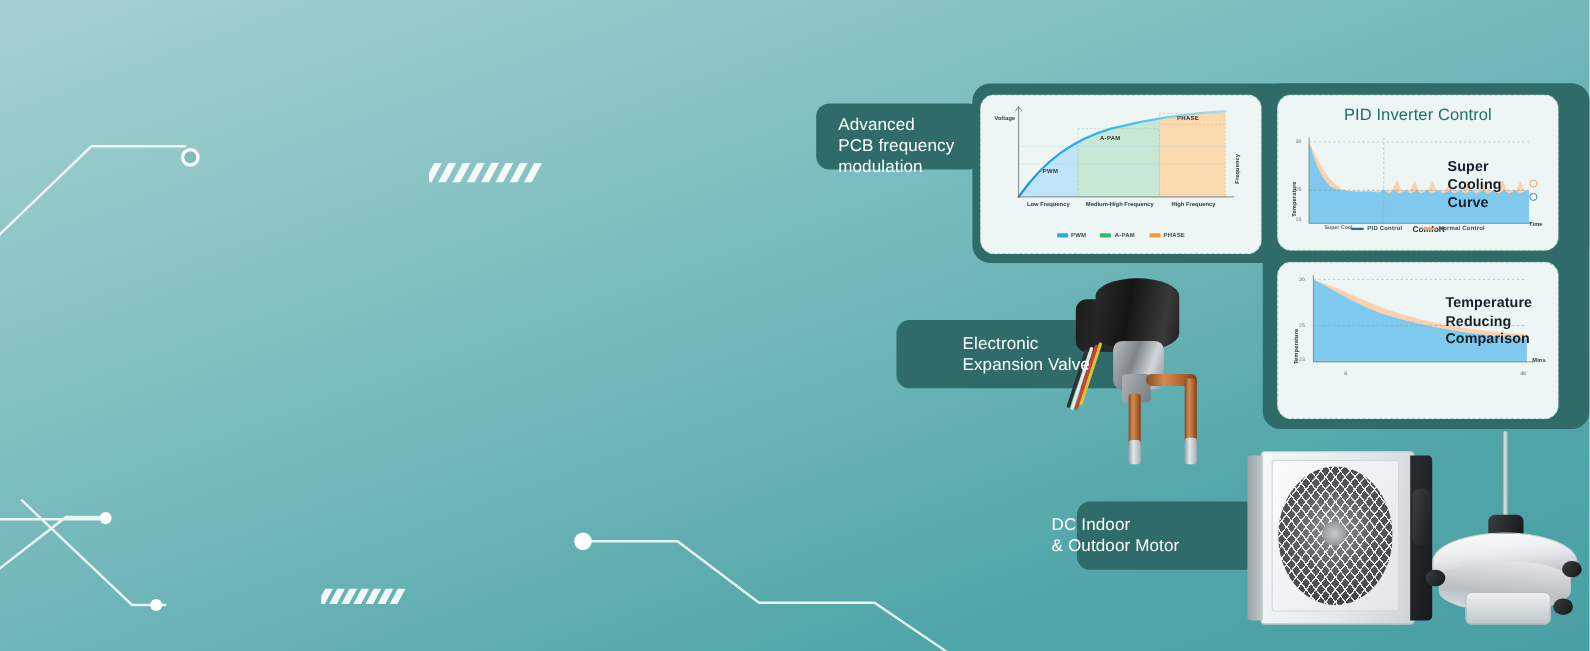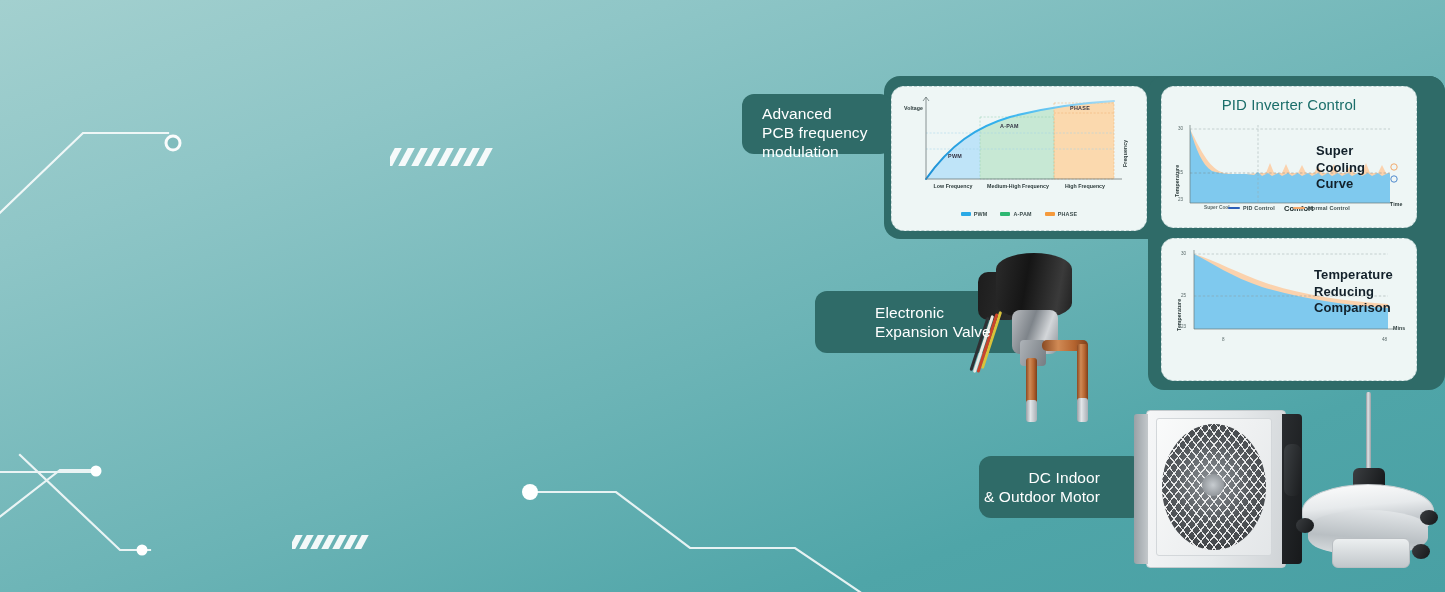--- a/index.html
+++ b/index.html
@@ -40,21 +40,21 @@
 
   
   .callout {
     position:absolute; color:#fff; font-weight:normal;
     font-size:15.5px; line-height:1.22; letter-spacing:.1px;
     white-space:pre-line;
   }
   #callout-pcb   { left:742px; top:94px;  width:150px; height:60px;
                    background:#2f6b68; border-radius:12px; padding:11px 0 0 20px; }
   #callout-valve { left:838px; top:304px;margin-left:37px; }
-  #callout-motor { left:984px; top:469px;text-align:right; }
+  #callout-motor { left:956px; top:469px; }
 
   
   .card {
     position:absolute; background:#eef6f5; border-radius:13px;
     border:1px dashed rgba(150,180,180,.55);
   }
   #card-tlfm { left:891px; top:86px;  width:256px; height:145px; }
   #card-pid  { left:1161px; top:86px; width:256px; height:142px; }
   #card-apam { left:1161px; top:238px; width:256px; height:143px; }
 

